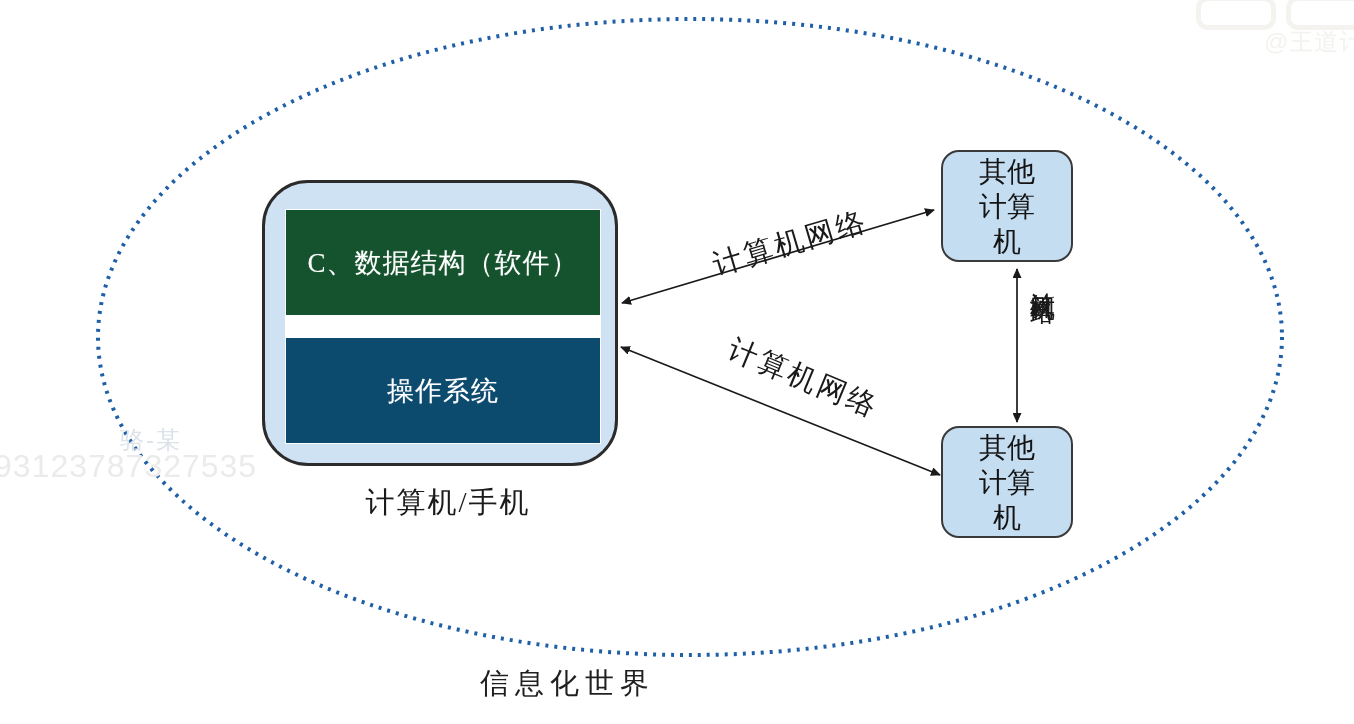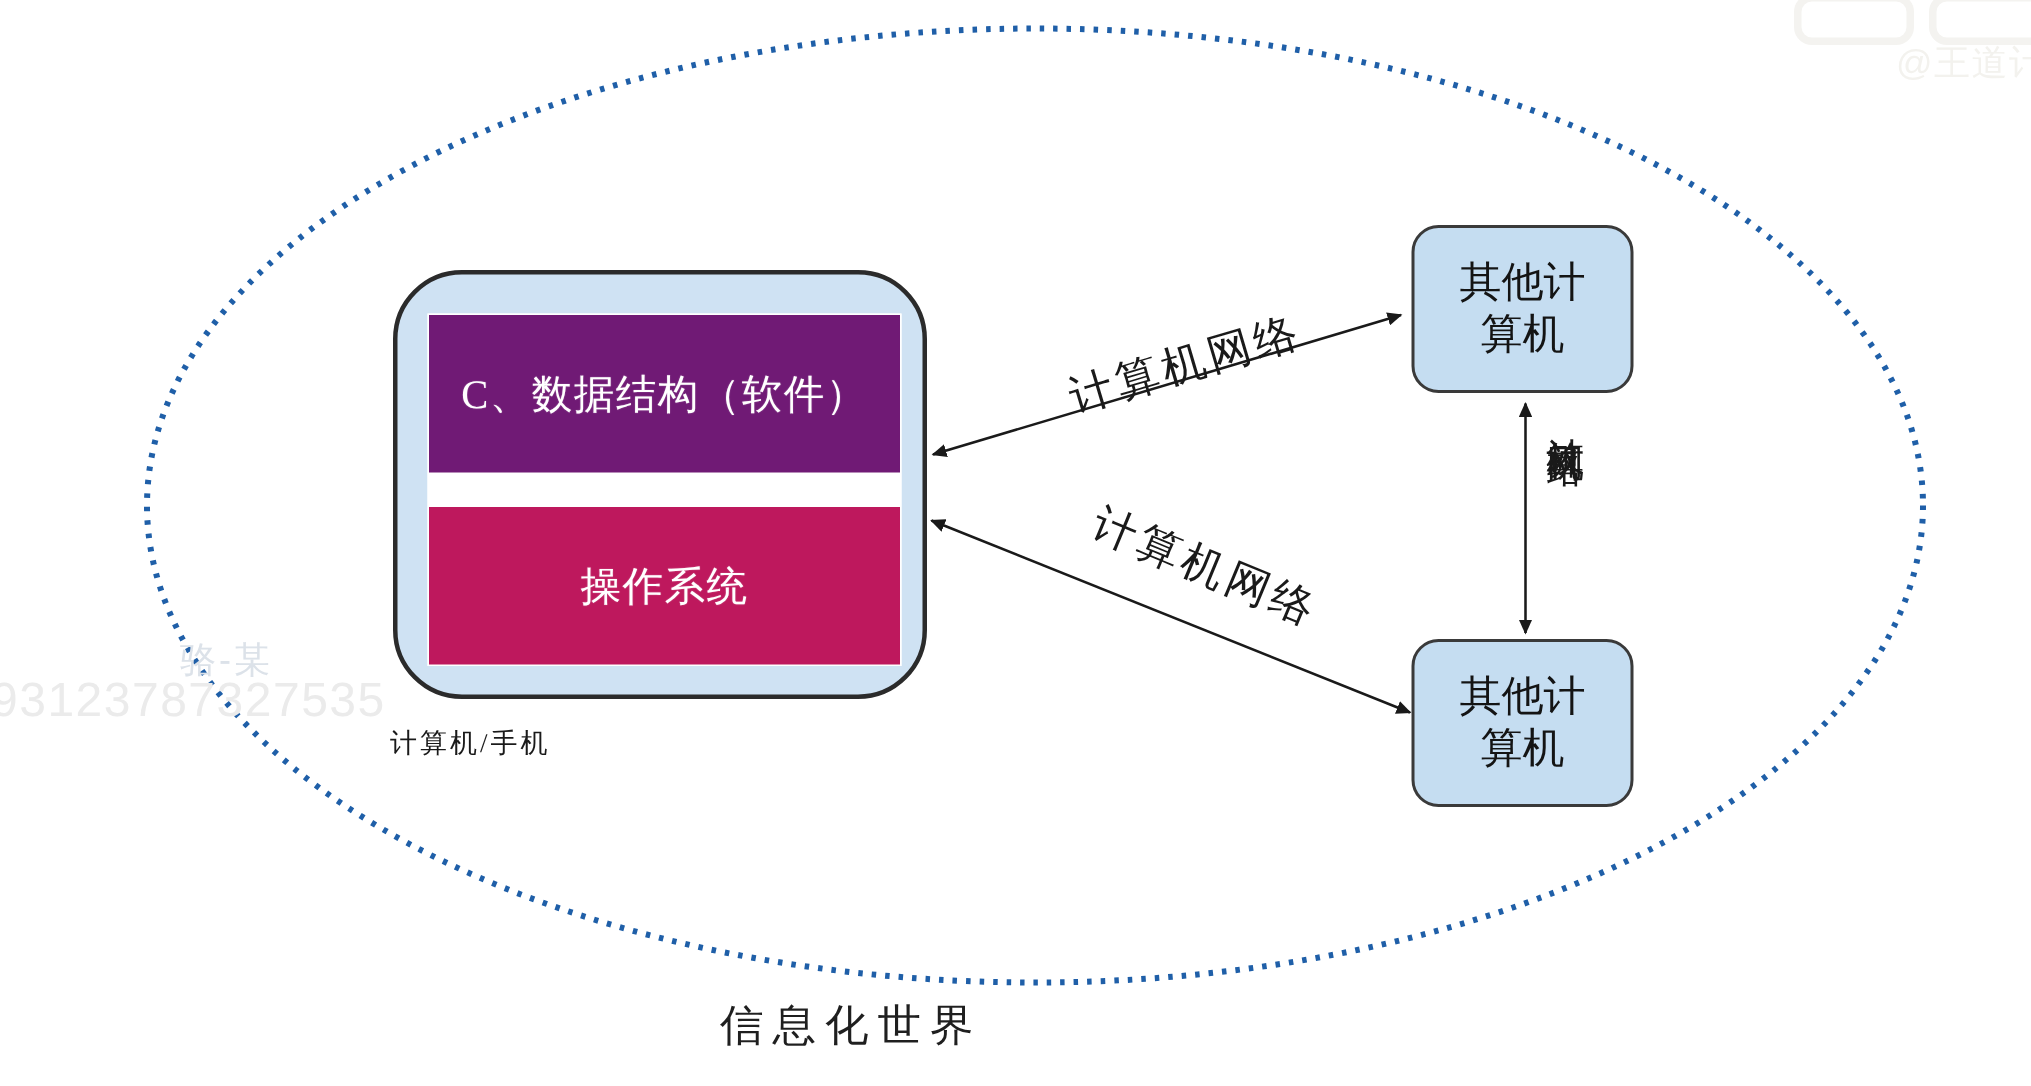--- a/index.html
+++ b/index.html
@@ -43,34 +43,35 @@
   .layer {
     flex: 1 1 0;
     display: flex;
     align-items: center;
     justify-content: center;
     color: #ffffff;
     font-size: 27px;
     letter-spacing: 1px;
     text-shadow: 0 0 1px rgba(255,255,255,0.4);
   }
-  .layer.dark  { background: #701a75; }
-  .layer.light { background: #be185d; margin-top: 21px; }
+  .layer.dark  { background: #14532d; }
+  .layer.light { background: #0c4a6e; margin-top: 21px; }
   .main-caption {
     position: absolute;
-    left: 260px; top: 483px;
+    left: 270px; top: 483px;
     width: 356px;
-    font-size: 18px;
+    text-align: center;
+    font-size: 29px;
     color: #1a1a1a;
     letter-spacing: 2px;
   }
   
   .other-computer {
     position: absolute;
-    width: 148px; height: 112px;
+    width: 132px; height: 112px;
     box-sizing: border-box;
     background: #c5ddf1;
     border: 2.5px solid #3a3a3a;
     border-radius: 18px;
     display: flex;
     align-items: center;
     justify-content: center;
     text-align: center;
     font-size: 28px;
     line-height: 1.25;

